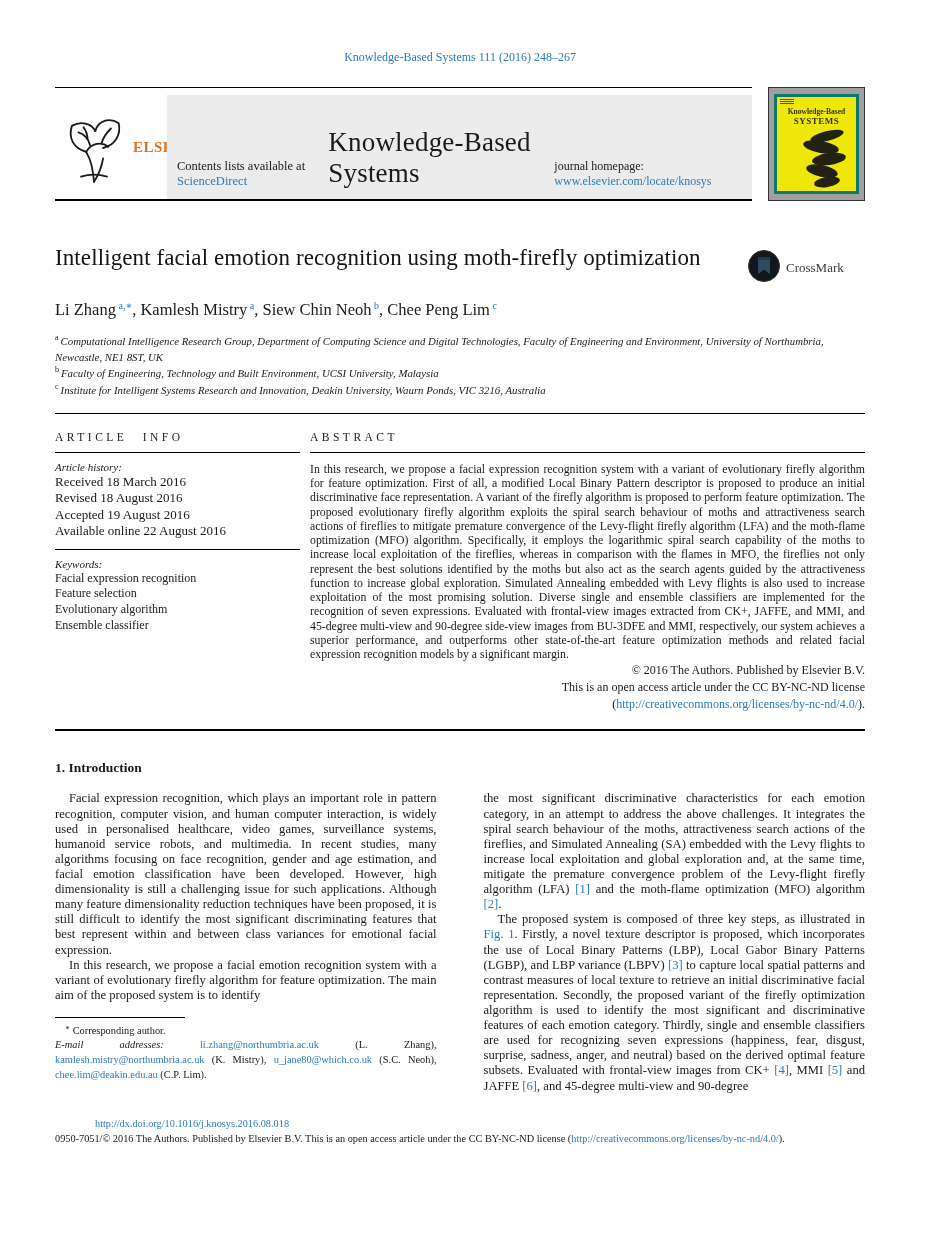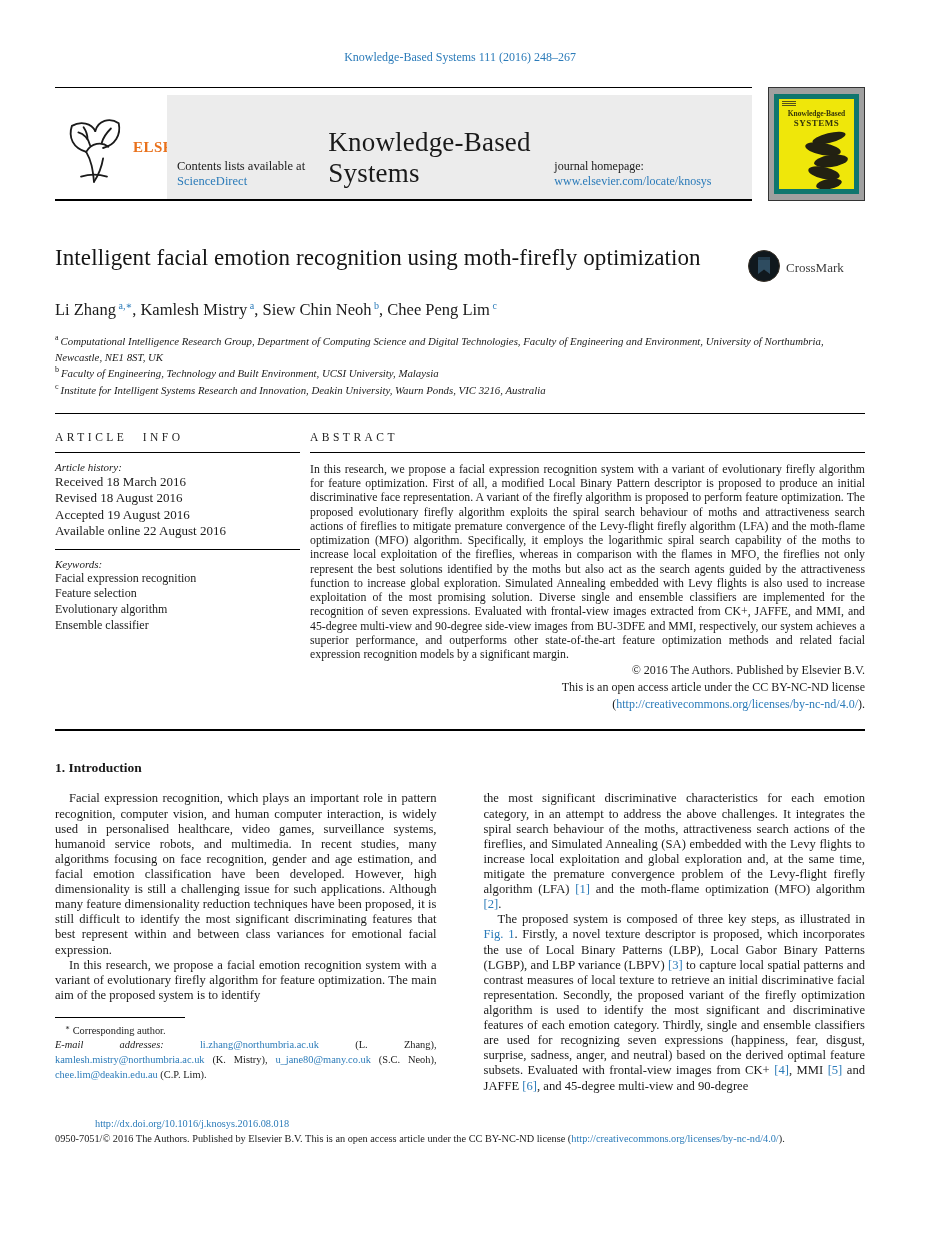--- a/index.html
+++ b/index.html
@@ -34,21 +34,21 @@
             align-items:flex-end;justify-content:space-between;padding:9px 10px 10px;}
   .contents-line{font-size:12.5px;}
   .journal-name{font-size:27px;letter-spacing:.2px;}
   .homepage-line{font-size:12px;}
 
   
   .cover-gap{width:16px;}
   .cover{width:97px;height:114px;background:#a0a0a0;border:1px solid #333;
          position:relative;padding:6px 5px;}
   .cover-inner{width:100%;height:100%;background:var(--cover-yellow);
-               border:5px solid #0f766e;position:relative;overflow:hidden;}
+               border:3px solid #0f766e;position:relative;overflow:hidden;}
   .cover-title{margin-top:10px;text-align:center;color:#35350a;
                font-size:7.5px;font-weight:bold;line-height:1.25;}
   .cover-title .l2{font-size:9px;letter-spacing:.5px;}
   .cover-marks{position:absolute;top:2px;left:3px;width:14px;}
   .cover-marks div{height:1px;background:#55511a;margin-bottom:1px;}
 
   
   .title-row{display:flex;margin-top:44px;align-items:flex-start;}
   .paper-title{flex:1;font-size:23px;font-weight:normal;letter-spacing:.1px;color:#141414;}
   .crossmark{width:118px;display:flex;align-items:center;gap:5px;margin-top:4px;}
@@ -207,21 +207,21 @@
 
   <h2 class="intro-head">1. Introduction</h2>
 
   <div class="cols">
     <div>
       <p>Facial expression recognition, which plays an important role in pattern recognition, computer vision, and human computer interaction, is widely used in personalised healthcare, video games, surveillance systems, humanoid service robots, and multimedia. In recent studies, many algorithms focusing on face recognition, gender and age estimation, and facial emotion classification have been developed. However, high dimensionality is still a challenging issue for such applications. Although many feature dimensionality reduction techniques have been proposed, it is still difficult to identify the most significant discriminating features that best represent within and between class variances for emotional facial expression.</p>
       <p>In this research, we propose a facial emotion recognition system with a variant of evolutionary firefly algorithm for feature optimization. The main aim of the proposed system is to identify</p>
       <div class="footnote">
         <div class="fn-rule"></div>
         <div class="fn-star"><sup>∗</sup><span> Corresponding author.</span></div>
-        <div class="fn-emails"><span class="it">E-mail addresses: </span><span class="lk">li.zhang@northumbria.ac.uk</span><span> (L. Zhang), </span><span class="lk">kamlesh.mistry@northumbria.ac.uk</span><span> (K. Mistry), </span><span class="lk">u_jane80@many.co.uk</span><span> (S.C. Neoh), </span><span class="lk">chee.lim@deakin.edu.au</span><span> (C.P. Lim).</span></div>
+        <div class="fn-emails"><span class="it">E-mail addresses: </span><span class="lk">li.zhang@northumbria.ac.uk</span><span> (L. Zhang), </span><span class="lk">kamlesh.mistry@northumbria.ac.uk</span><span> (K. Mistry), </span><span class="lk">u_jane80@which.co.uk</span><span> (S.C. Neoh), </span><span class="lk">chee.lim@deakin.edu.au</span><span> (C.P. Lim).</span></div>
       </div>
     </div>
     <div>
       <p class="noindent"><span>the most significant discriminative characteristics for each emotion category, in an attempt to address the above challenges. It integrates the spiral search behaviour of the moths, attractiveness search actions of the fireflies, and Simulated Annealing (SA) embedded with the Levy flights to increase local exploitation and global exploration and, at the same time, mitigate the premature convergence problem of the Levy-flight firefly algorithm (LFA) </span><span class="lk">[1]</span><span> and the moth-flame optimization (MFO) algorithm </span><span class="lk">[2]</span><span>.</span></p>
       <p><span>The proposed system is composed of three key steps, as illustrated in </span><span class="lk">Fig. 1</span><span>. Firstly, a novel texture descriptor is proposed, which incorporates the use of Local Binary Patterns (LBP), Local Gabor Binary Patterns (LGBP), and LBP variance (LBPV) </span><span class="lk">[3]</span><span> to capture local spatial patterns and contrast measures of local texture to retrieve an initial discriminative facial representation. Secondly, the proposed variant of the firefly optimization algorithm is used to identify the most significant and discriminative features of each emotion category. Thirdly, single and ensemble classifiers are used for recognizing seven expressions (happiness, fear, disgust, surprise, sadness, anger, and neutral) based on the derived optimal feature subsets. Evaluated with frontal-view images from CK+ </span><span class="lk">[4]</span><span>, MMI </span><span class="lk">[5]</span><span> and JAFFE </span><span class="lk">[6]</span><span>, and 45-degree multi-view and 90-degree</span></p>
     </div>
   </div>
 
   <div class="footer">
     <div class="doi-line">http://dx.doi.org/10.1016/j.knosys.2016.08.018</div>

